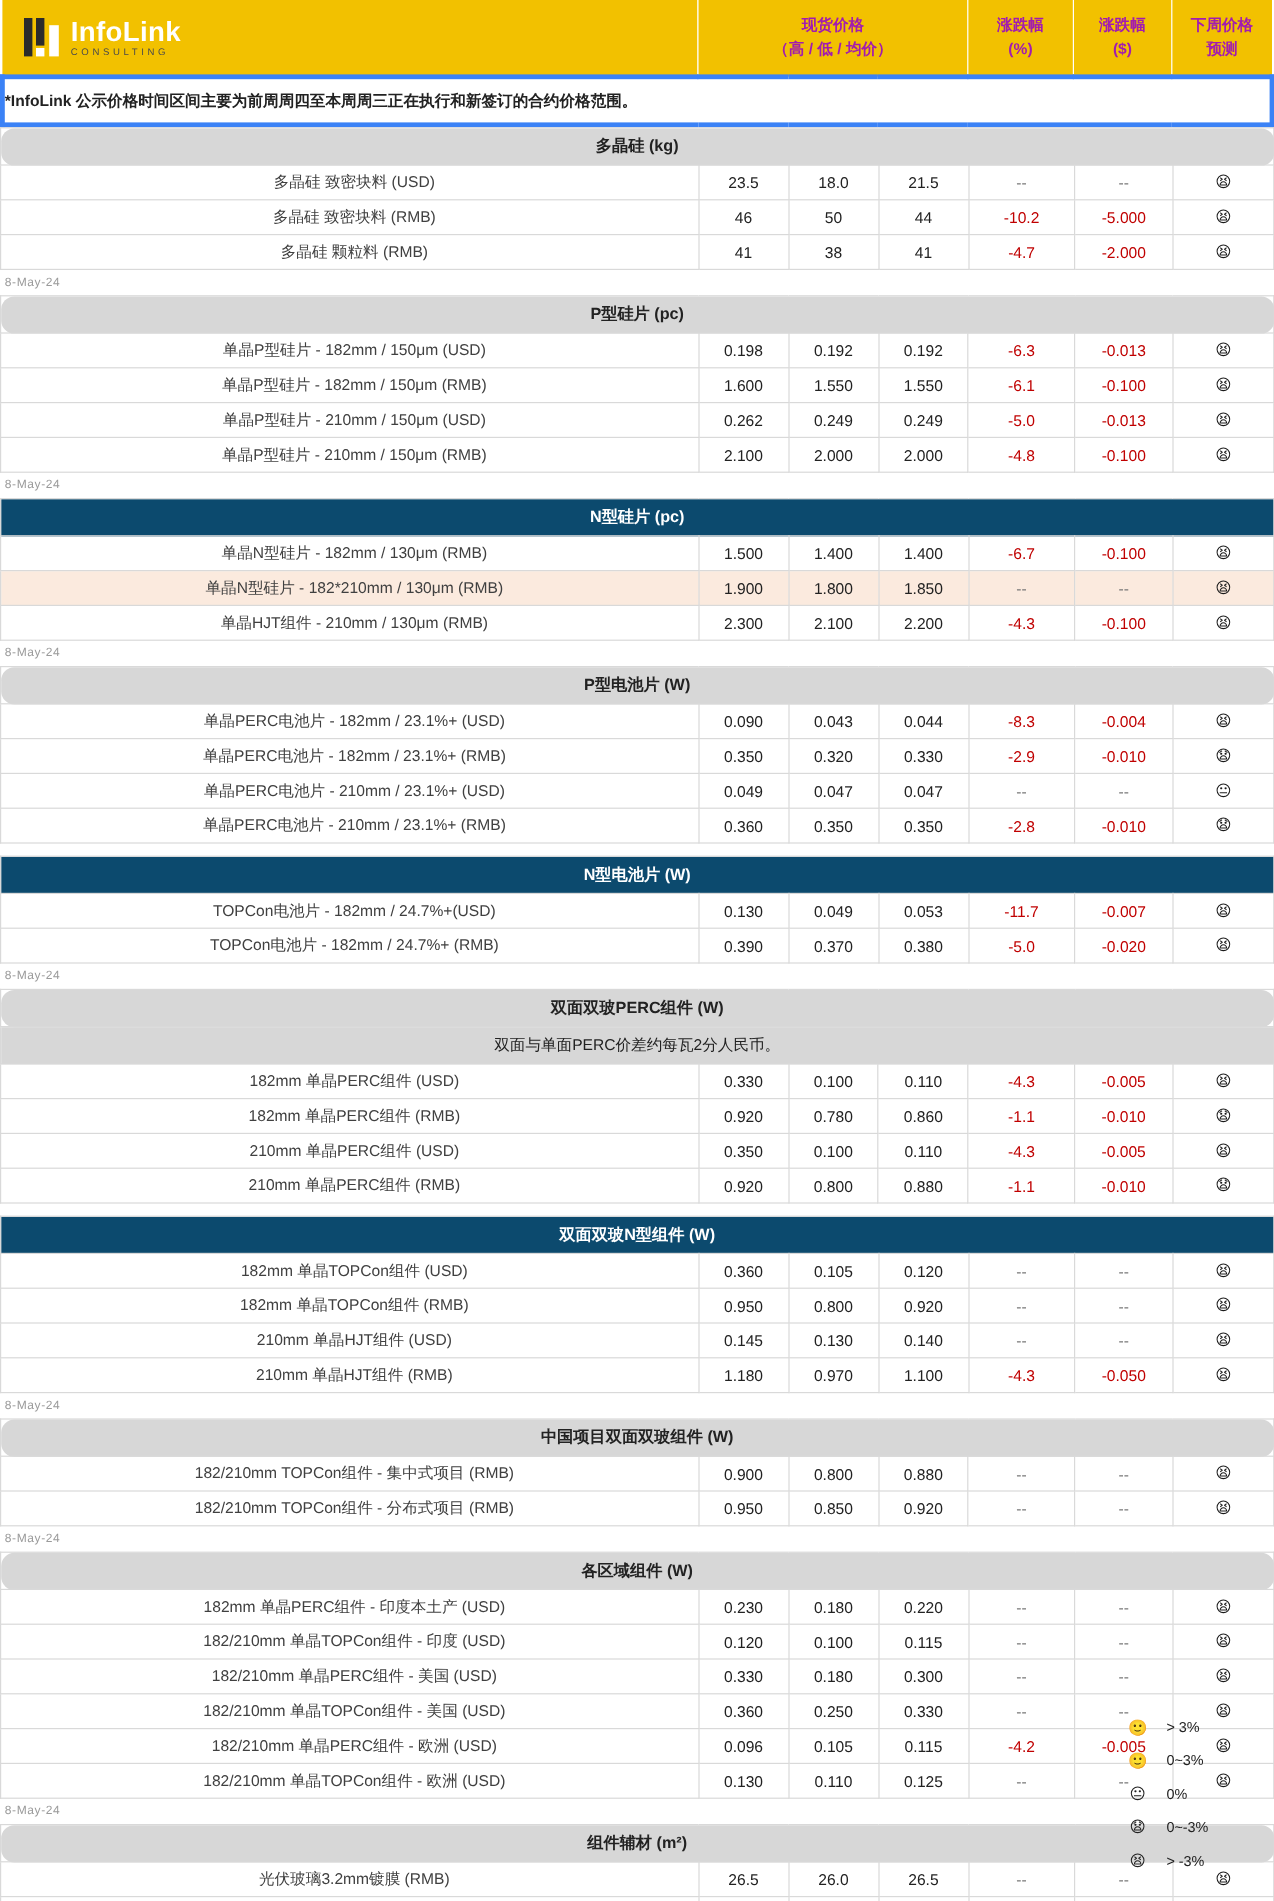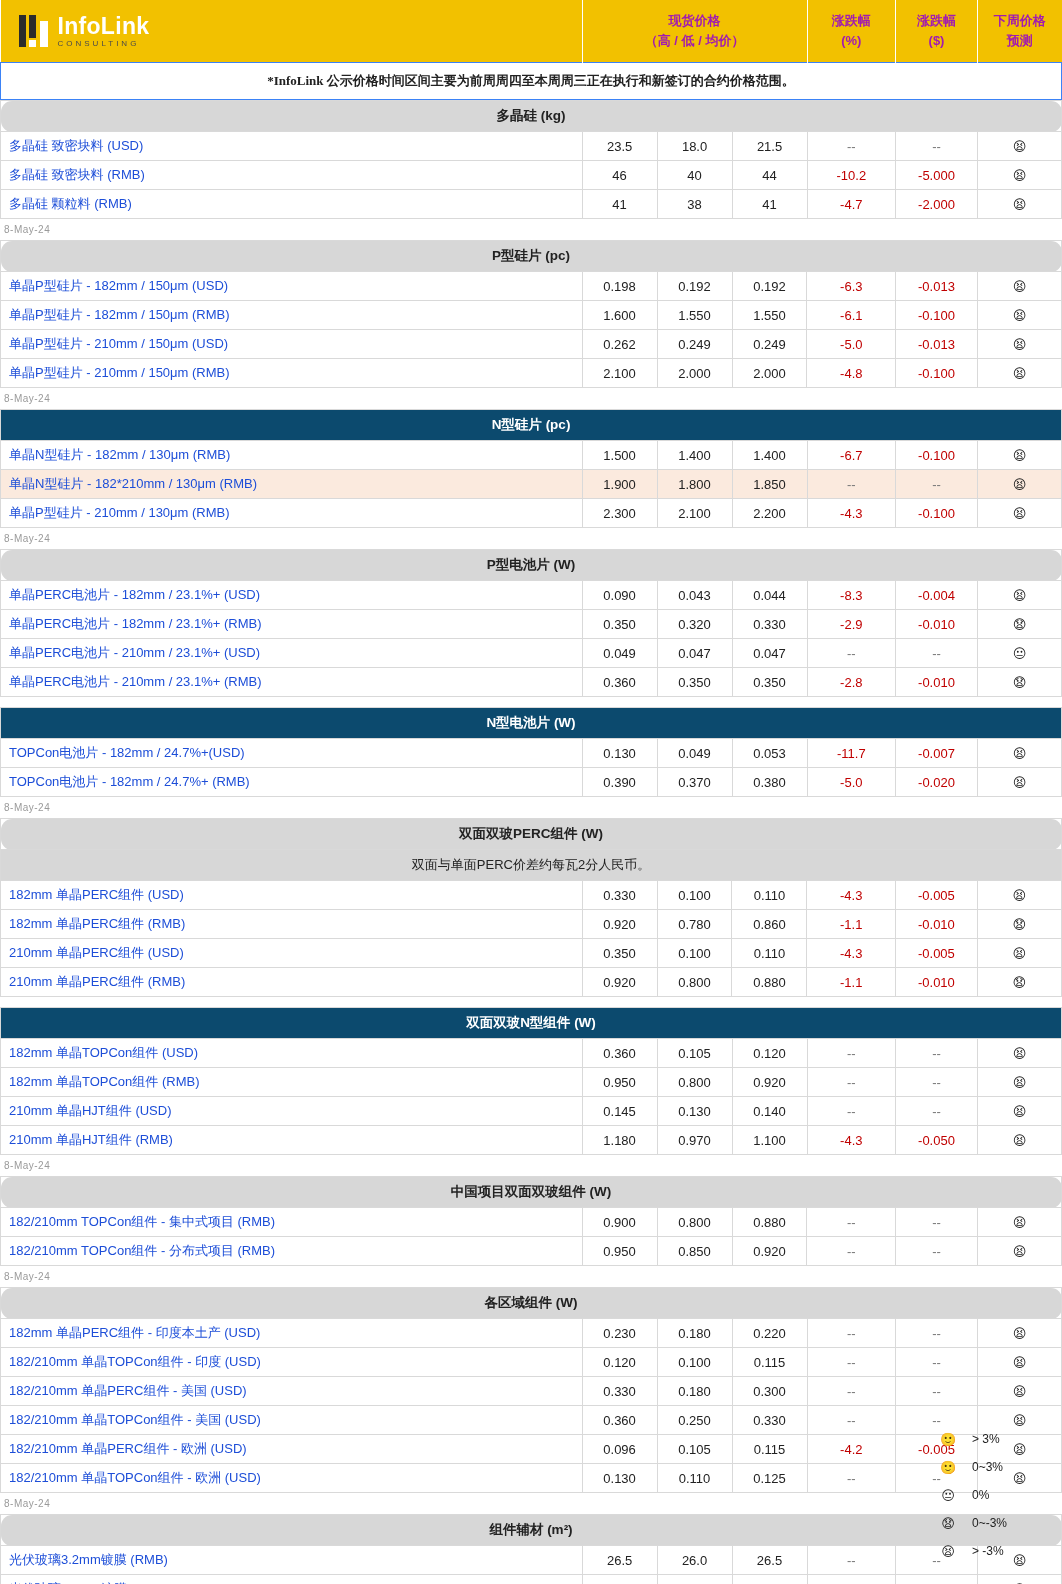--- a/index.html
+++ b/index.html
@@ -25,31 +25,31 @@
   .logo-mark .b2{left:10px;top:0;width:7px;height:23px;}
   .logo-mark .b3{left:10px;top:25px;width:7px;height:7px;background:#fff;}
   .logo-mark .b4{left:21px;top:6px;width:8px;height:26px;background:#fff;}
   .logo-txt{line-height:1;}
   .logo-name{font-size:23px;font-weight:bold;color:#fff;letter-spacing:.3px;}
   .logo-sub{font-size:8px;letter-spacing:3px;color:#4a4a4a;margin-top:2px;}
   .hdr-cell{background:#f2c100;text-align:center;font-size:13px;font-weight:bold;color:#a21caf;line-height:1.55;border-left:1px solid #fff !important;}
   .hdr-cell.first{border-left:1px solid #fff !important;}
 
   
-  .note td{background:#fff;border:1px solid #3b82f6;height:36px;text-align:center;font-size:13px;font-weight:bold;color:#222;font-family:Liberation Serif, serif;}
+  .note td{background:#fff;border:4px solid #3b82f6;height:36px;font-size:13px;font-weight:bold;color:#222;}
 
   
   .sec td{height:30px;text-align:center;font-size:13.5px;font-weight:bold;}
   .sec-grey td{background:#d7d7d7;color:#222;border-radius:11px;}
   .sec-dark td{background:#0c4a6e;color:#fff;}
   .sec-sub td{background:#d7d7d7;color:#222;height:30px;text-align:center;font-size:13px;font-weight:normal;}
 
   
   tr.data td{height:28px;font-size:13px;}
-  td.label{padding-left:8px;text-align:left;color:#1d4ed8;}
+  td.label{padding-left:8px;text-align:center;color:#404040;}
   td.num{text-align:center;color:#222;}
   td.chg{text-align:center;color:#c00000;}
   td.chg.flat{color:#777;}
   td.face{text-align:center;font-size:14px;}
   tr.hl td{background:#fbeade;}
 
   .date{font-size:10px;color:#9a9a9a;padding:5px 0 5px 4px;letter-spacing:.5px;}
   .gap{height:10px;}
 
   .legend{position:absolute;right:14px;width:110px;font-size:12px;color:#222;}
@@ -130,21 +130,21 @@
             <td class="num">23.5</td>
             <td class="num">18.0</td>
             <td class="num">21.5</td>
             <td class="chg flat">--</td>
             <td class="chg flat">--</td>
             <td class="face">😫</td>
           </tr>
           <tr class="data">
             <td class="label">多晶硅 致密块料 (RMB)</td>
             <td class="num">46</td>
-            <td class="num">40</td>
+            <td class="num">50</td>
             <td class="num">44</td>
             <td class="chg">-10.2</td>
             <td class="chg">-5.000</td>
             <td class="face">😫</td>
           </tr>
           <tr class="data">
             <td class="label">多晶硅 颗粒料 (RMB)</td>
             <td class="num">41</td>
             <td class="num">38</td>
             <td class="num">41</td>
@@ -234,21 +234,21 @@
           <tr class="data hl">
             <td class="label">单晶N型硅片 - 182*210mm / 130μm (RMB)</td>
             <td class="num">1.900</td>
             <td class="num">1.800</td>
             <td class="num">1.850</td>
             <td class="chg flat">--</td>
             <td class="chg flat">--</td>
             <td class="face">😫</td>
           </tr>
           <tr class="data">
-            <td class="label">单晶P型硅片 - 210mm / 130μm (RMB)</td>
+            <td class="label">单晶HJT组件 - 210mm / 130μm (RMB)</td>
             <td class="num">2.300</td>
             <td class="num">2.100</td>
             <td class="num">2.200</td>
             <td class="chg">-4.3</td>
             <td class="chg">-0.100</td>
             <td class="face">😫</td>
           </tr>
         </tbody>
       </table>
       <div class="date">8-May-24</div>

